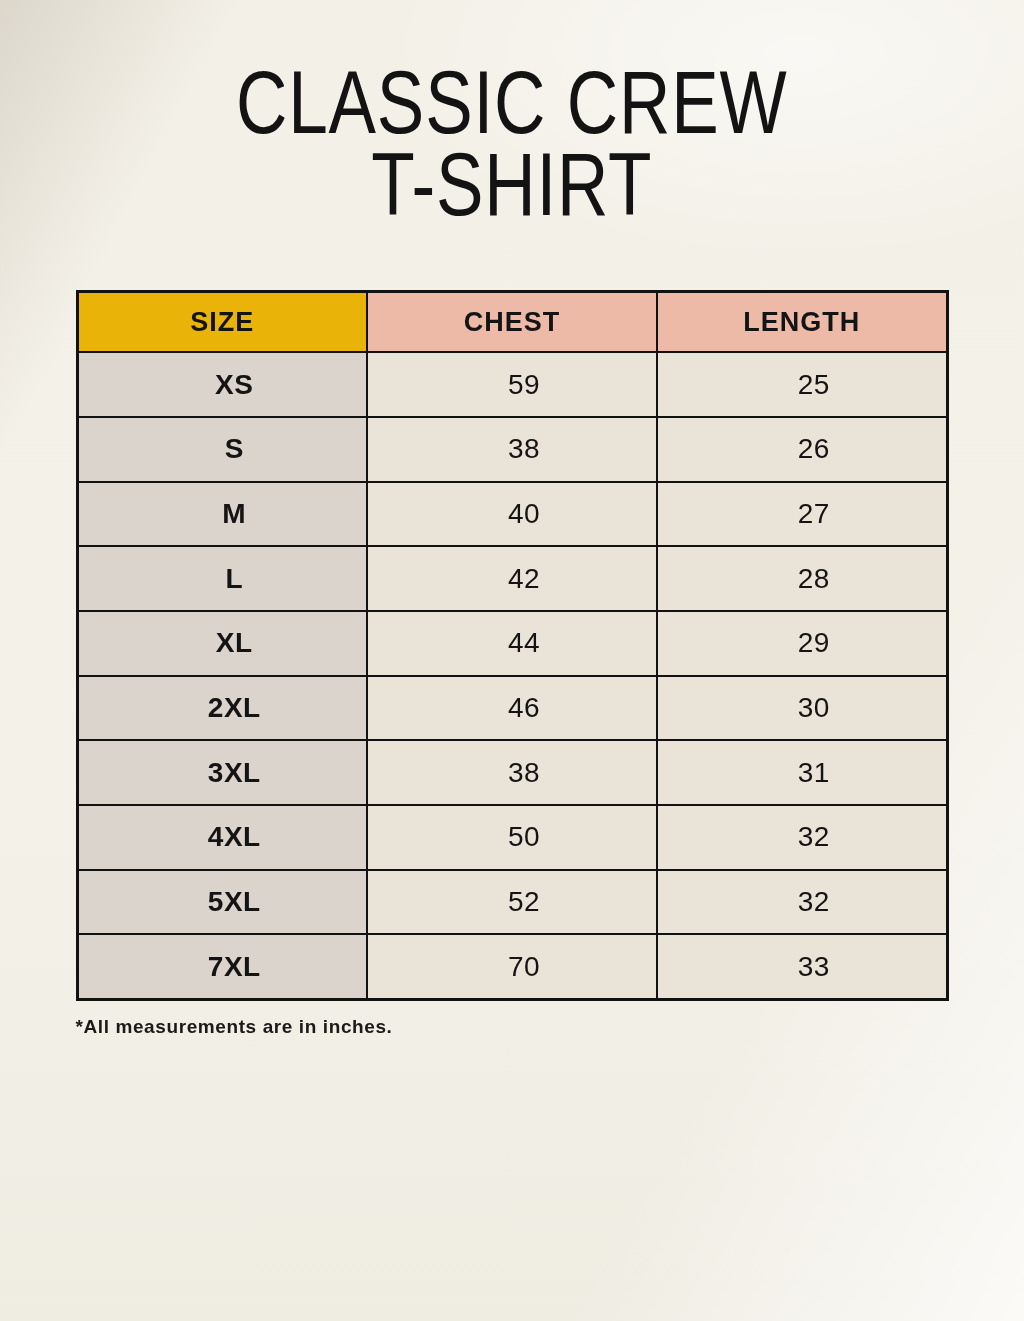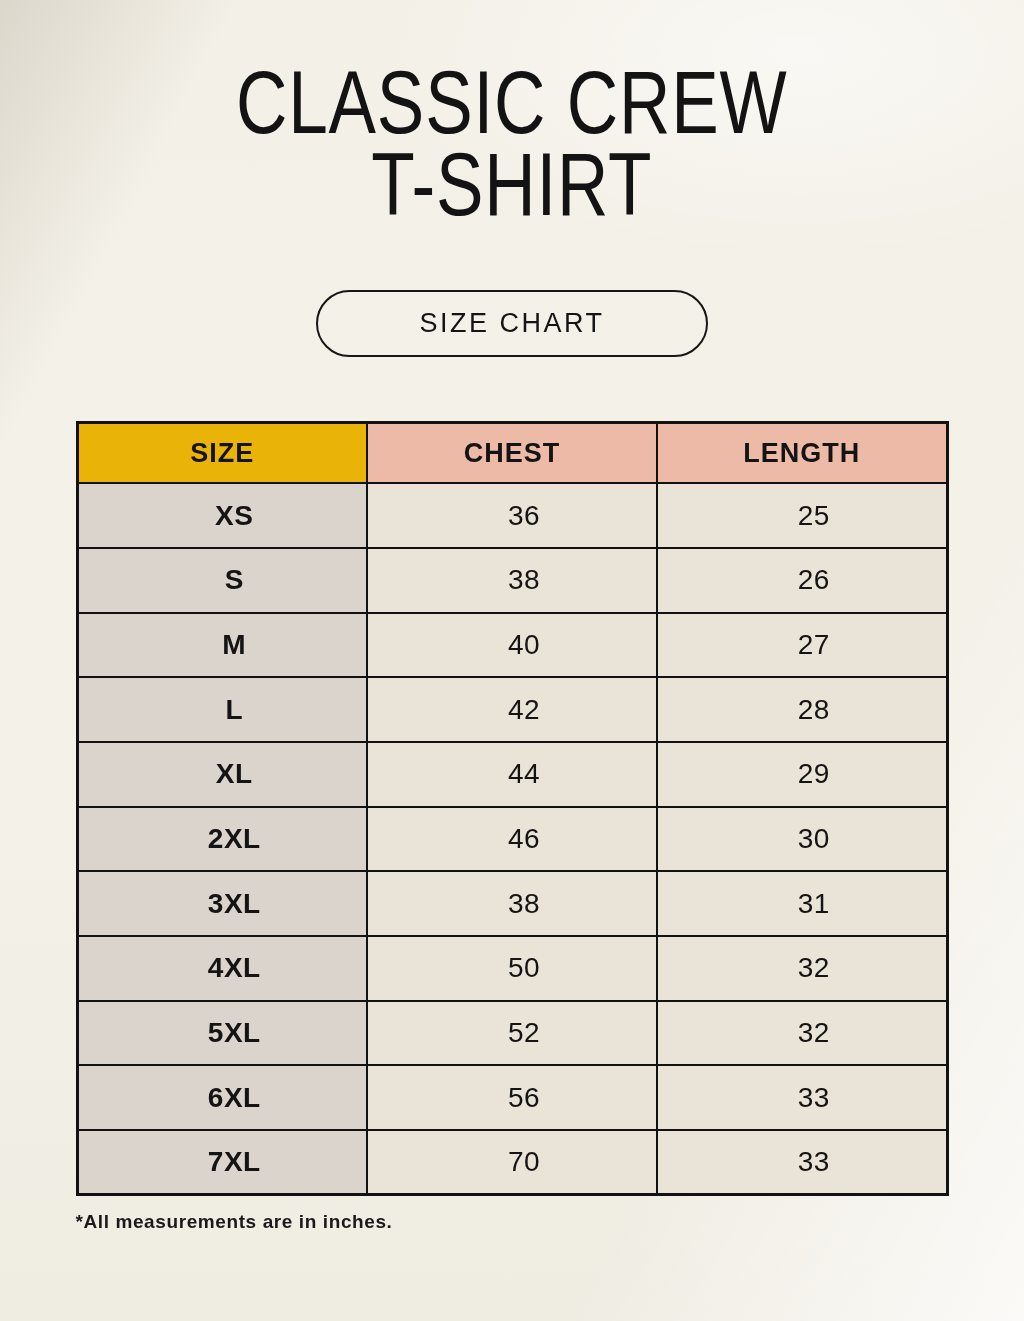--- a/index.html
+++ b/index.html
@@ -120,37 +120,34 @@
 </head>
 <body>
 
 <div class="page">
 
   <h1 class="title">
     <div>CLASSIC CREW</div>
     <div>T-SHIRT</div>
   </h1>
 
-  <div class="size-chart-btn">
-    <span>SIZE CHART</span>
-  </div>
 
   <div class="table-wrap">
     <table class="size-table">
       <thead>
         <tr>
           <th class="col-size">SIZE</th>
           <th class="col-chest">CHEST</th>
           <th class="col-length">LENGTH</th>
         </tr>
       </thead>
       <tbody id="table-body">
           <tr>
             <td class="cell-size">XS</td>
-            <td class="cell-value">36</td>
+            <td class="cell-value">59</td>
             <td class="cell-value">25</td>
           </tr>
           <tr>
             <td class="cell-size">S</td>
             <td class="cell-value">38</td>
             <td class="cell-value">26</td>
           </tr>
           <tr>
             <td class="cell-size">M</td>
             <td class="cell-value">40</td>
@@ -180,25 +177,20 @@
             <td class="cell-size">4XL</td>
             <td class="cell-value">50</td>
             <td class="cell-value">32</td>
           </tr>
           <tr>
             <td class="cell-size">5XL</td>
             <td class="cell-value">52</td>
             <td class="cell-value">32</td>
           </tr>
           <tr>
-            <td class="cell-size">6XL</td>
-            <td class="cell-value">56</td>
-            <td class="cell-value">33</td>
-          </tr>
-          <tr>
             <td class="cell-size">7XL</td>
             <td class="cell-value">70</td>
             <td class="cell-value">33</td>
           </tr>
         </tbody>
     </table>
   </div>
 
   <div class="footnote">*All measurements are in inches.</div>
 

